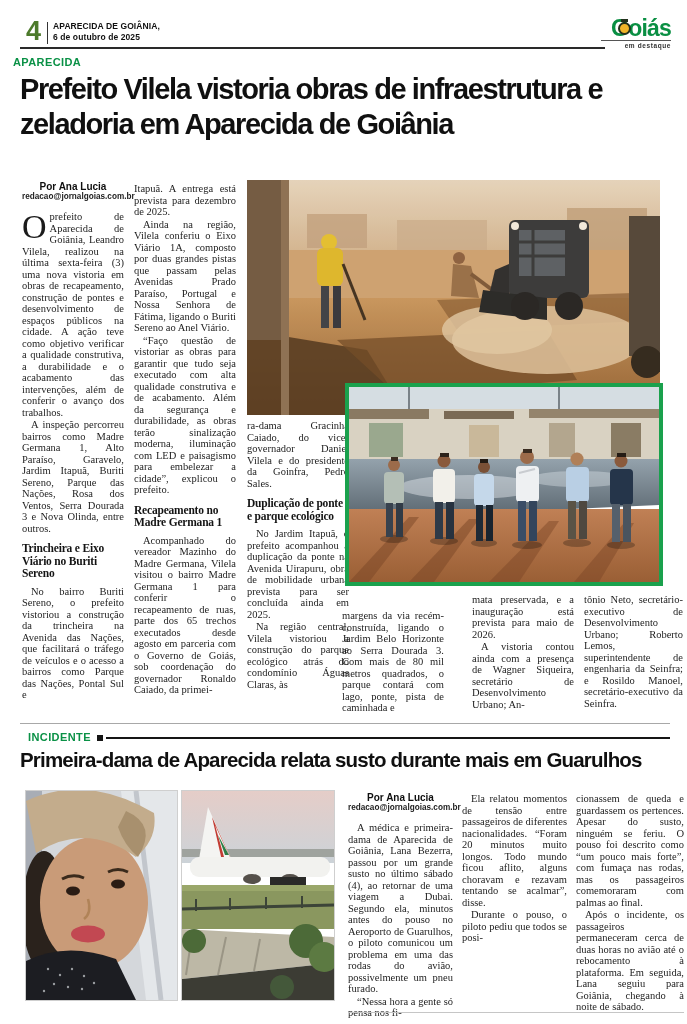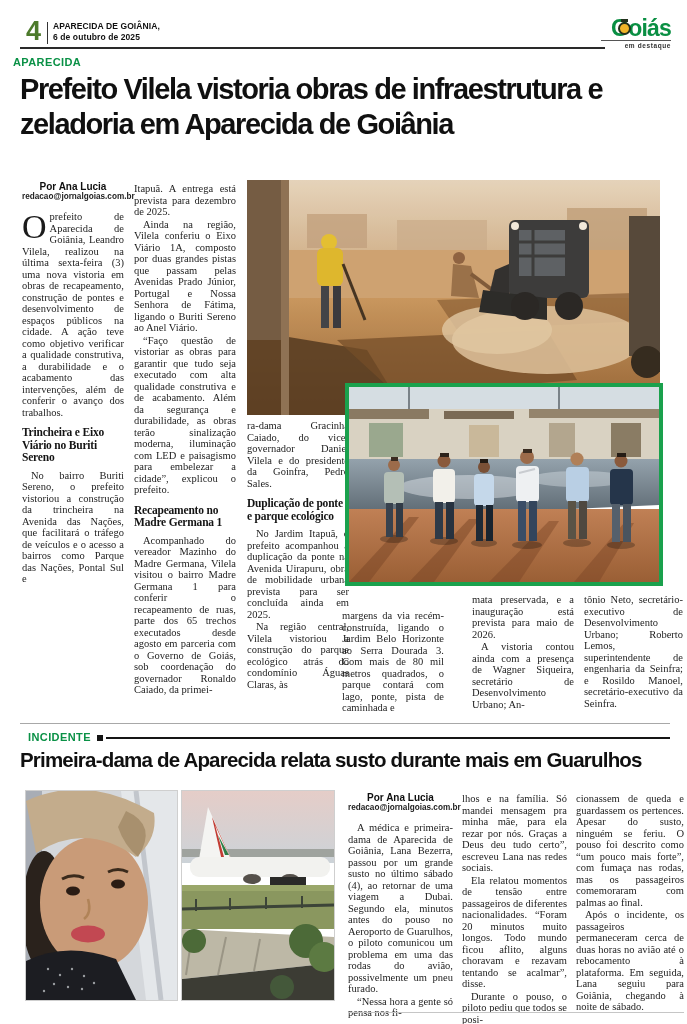--- a/index.html
+++ b/index.html
@@ -207,27 +207,28 @@
         <rect x="263" y="117" width="8" height="38" fill="#55606c"></rect>
           <rect x="274" y="117" width="8" height="38" fill="#4a545f"></rect>
       </g>
     </svg>
   </div>
 
   <div class="col" style="left:22px; top:181px; height:540px;">
     <div class="byl">Por Ana Lucia</div>
     <div class="byl-em">redacao@jornalgoias.com.br</div>
     <p><span class="dropcap">O</span><span>prefeito de Aparecida de Goiânia, Leandro Vilela, realizou na última sexta-feira (3) uma nova vistoria em obras de recapeamento, construção de pontes e desenvolvimento de espaços públicos na cidade. A ação teve como objetivo verificar a qualidade construtiva, a durabilidade e o acabamento das intervenções, além de conferir o avanço dos trabalhos.</span></p>
+    <p class="ind">A inspeção percorreu bairros como Madre Germana 1, Alto Paraíso, Garavelo, Jardim Itapuã, Buriti Sereno, Parque das Nações, Rosa dos Ventos, Serra Dourada 3 e Nova Olinda, entre outros.</p>
     <div class="subhd">Trincheira e Eixo Viário no Buriti Sereno</div>
     <p class="ind">No bairro Buriti Sereno, o prefeito vistoriou a construção da trincheira na Avenida das Nações, que facilitará o tráfego de veículos e o acesso a bairros como Parque das Nações, Pontal Sul e</p>
   </div>
 
   <div class="col" style="left:134px; top:183px; height:538px;">
     <p>Itapuã. A entrega está prevista para dezembro de 2025.</p>
-    <p class="ind">Ainda na região, Vilela conferiu o Eixo Viário 1A, composto por duas grandes pistas que passam pelas Avenidas Prado Júnior, Portugal e Nossa Senhora de Fátima, ligando o Buriti Sereno ao Anel Viário.</p>
+    <p class="ind">Ainda na região, Vilela conferiu o Eixo Viário 1A, composto por duas grandes pistas que passam pelas Avenidas Prado Paraíso, Portugal e Nossa Senhora de Fátima, ligando o Buriti Sereno ao Anel Viário.</p>
     <p class="ind">“Faço questão de vistoriar as obras para garantir que tudo seja executado com alta qualidade construtiva e de acabamento. Além da segurança e durabilidade, as obras terão sinalização moderna, iluminação com LED e paisagismo para embelezar a cidade”, explicou o prefeito.</p>
     <div class="subhd">Recapeamento no Madre Germana 1</div>
     <p class="ind">Acompanhado do vereador Mazinho do Madre Germana, Vilela visitou o bairro Madre Germana 1 para conferir o recapeamento de ruas, parte dos 65 trechos executados desde agosto em parceria com o Governo de Goiás, sob coordenação do governador Ronaldo Caiado, da primei-</p>
   </div>
 
   <div class="col" style="left:247px; top:420px; height:300px;">
     <p>ra-dama Gracinha Caiado, do vice-governador Daniel Vilela e do presidente da Goinfra, Pedro Sales.</p>
     <div class="subhd">Duplicação de ponte e parque ecológico</div>
     <p class="ind">No Jardim Itapuã, o prefeito acompanhou a duplicação da ponte na Avenida Uirapuru, obra de mobilidade urbana prevista para ser concluída ainda em 2025.</p>
     <p class="ind">Na região central, Vilela vistoriou a construção do parque ecológico atrás do condomínio Águas Claras, às</p>
@@ -323,21 +324,20 @@
   </div>
 
   <div class="col" style="left:348px; top:792px; width:105px; height:220px;">
     <div class="byl">Por Ana Lucia</div>
     <div class="byl-em">redacao@jornalgoias.com.br</div>
     <p class="ind">A médica e primeira-dama de Aparecida de Goiânia, Lana Bezerra, passou por um grande susto no último sábado (4), ao retornar de uma viagem a Dubai. Segundo ela, minutos antes do pouso no Aeroporto de Guarulhos, o piloto comunicou um problema em uma das rodas do avião, possivelmente um pneu furado.</p>
     <p class="ind">“Nessa hora a gente só pensa nos fi-</p>
   </div>
 
   <div class="col" style="left:462px; top:793px; width:105px; height:219px;">
-    <p>lhos e na família. Só mandei mensagem pra minha mãe, para ela rezar por nós. Graças a Deus deu tudo certo”, escreveu Lana nas redes sociais.</p>
     <p class="ind">Ela relatou momentos de tensão entre passageiros de diferentes nacionalidades. “Foram 20 minutos muito longos. Todo mundo ficou aflito, alguns choravam e rezavam tentando se acalmar”, disse.</p>
     <p class="ind">Durante o pouso, o piloto pediu que todos se posi-</p>
   </div>
 
   <div class="col" style="left:576px; top:793px; width:108px; height:219px;">
     <p>cionassem de queda e guardassem os pertences. Apesar do susto, ninguém se feriu. O pouso foi descrito como “um pouco mais forte”, com fumaça nas rodas, mas os passageiros comemoraram com palmas ao final.</p>
     <p class="ind">Após o incidente, os passageiros permaneceram cerca de duas horas no avião até o rebocamento à plataforma. Em seguida, Lana seguiu para Goiânia, chegando à noite de sábado.</p>
   </div>
 
   <div class="bot-rule"></div>

